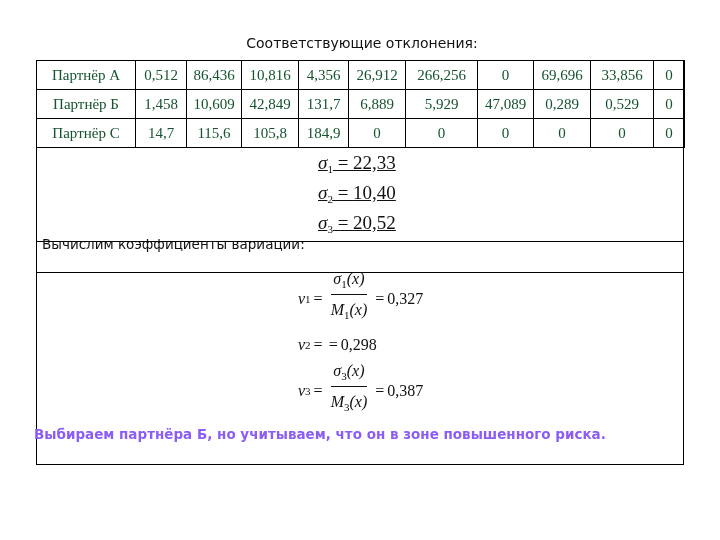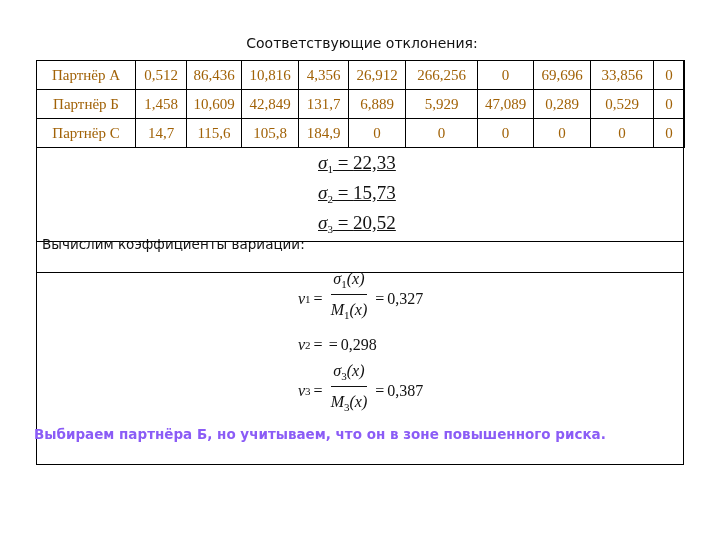--- a/index.html
+++ b/index.html
@@ -7,21 +7,21 @@
     .title {
       position: absolute; left: 2px; width: 720px; top: 35px; text-align: center;
       font-family: "DejaVu Sans", sans-serif; font-size: 14px; color: #111;
     }
     .frame {
       position: absolute; left: 36px; top: 60px; width: 648px; height: 405px;
       border: 1px solid #000; box-sizing: border-box;
     }
     table.dev {
       position: absolute; left: 36px; top: 60px; border-collapse: collapse;
-      font-family: "Liberation Serif", serif; font-size: 15px; color: #a16207;
+      font-family: "Liberation Serif", serif; font-size: 15px; color: #14532d;
       table-layout: fixed; width: 648px;
     }
     table.dev td {
       border: 1px solid #000; height: 28px; padding: 0; text-align: center; white-space: nowrap;
     }
     table.dev td.rowhead { text-align: center; }
     .hline { position: absolute; left: 36px; width: 648px; height: 1px; background: #000; }
     .sigmas {
       position: absolute; left: 318px; top: 148px; width: 120px;
       font-family: "Liberation Serif", serif; font-size: 19px; color: #111;
@@ -110,21 +110,21 @@
     <td>0</td>
   </tr>
 </tbody>
   </table>
 
 <div class="sigmas">
   <div class="sigma-line">
     <i>σ</i><span class="sub">1</span> = <span>22,33</span>
   </div>
   <div class="sigma-line">
-    <i>σ</i><span class="sub">2</span> = <span>15,73</span>
+    <i>σ</i><span class="sub">2</span> = <span>10,40</span>
   </div>
   <div class="sigma-line">
     <i>σ</i><span class="sub">3</span> = <span>20,52</span>
   </div>
 </div>
 
 <div class="hline" style="top:241px"></div>
 <div class="section-label">Вычислим коэффициенты вариации:</div>
 <div class="hline" style="top:272px"></div>
 

